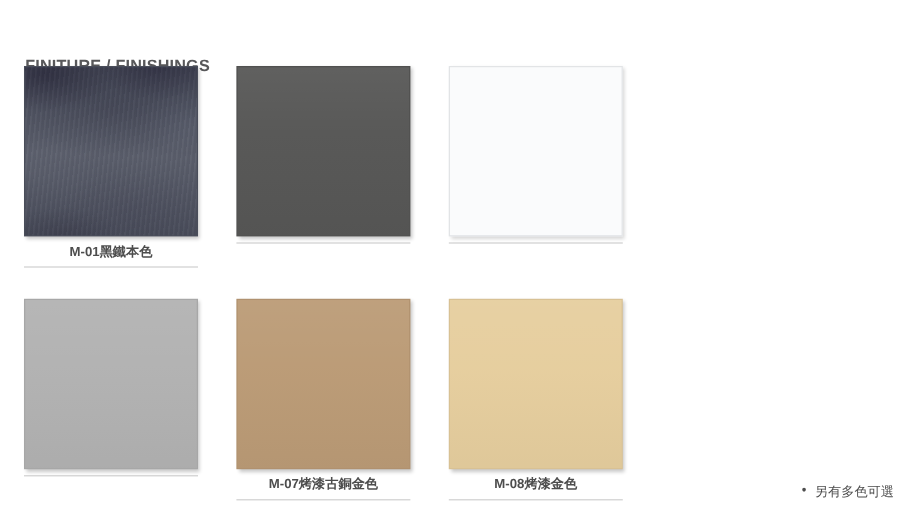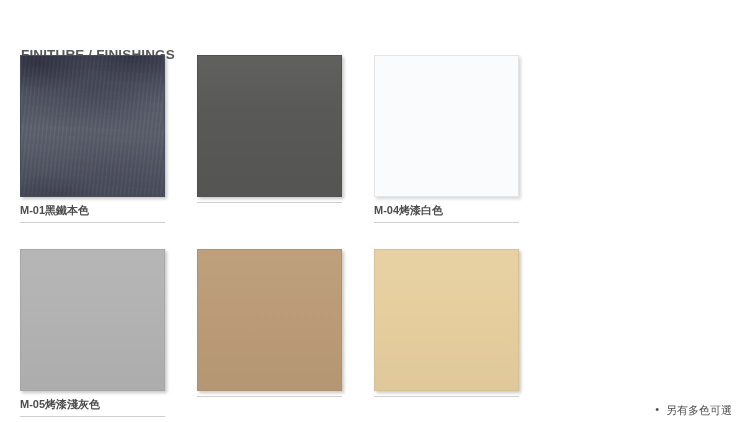--- a/index.html
+++ b/index.html
@@ -34,20 +34,21 @@
   .grid {
     position: absolute;
     left: 20px;
     top: 55px;
     width: 712px;
   }
   .row {
     display: flex;
     gap: 32px;
     margin-bottom: 26px;
+    text-align: center;
   }
   .cell {
     width: 145px;
   }
 
   .swatch {
     width: 145px;
     height: 142px;
     box-sizing: border-box;
     border: 1px solid rgba(0,0,0,0.06);
@@ -104,21 +105,21 @@
   .rule {
     margin-top: 5px;
     height: 1px;
     width: 145px;
     background: #cfcfcf;
   }
 
   
   .footer {
     position: absolute;
-    right: 18px;
+    right: 5px;
     top: 402px;
     font-size: 11px;
     color: #4d4d4d;
     line-height: 14px;
     white-space: nowrap;
   }
   .footer .bullet {
     display: inline-block;
     margin-right: 7px;
     font-size: 11px;
@@ -145,42 +146,42 @@
     </div>
 
     <div class="cell">
       <div class="swatch sheen" id="sw1" style="background-color: rgb(87, 87, 86);"></div>
       <div class="rule"></div>
     </div>
 
 
     <div class="cell">
       <div class="swatch light" id="sw3" style="background-color: rgb(250, 251, 252);"></div>
-      <div class="label">M-04烤漆白色</div>
       <div class="rule"></div>
     </div>
 
   </div>
 
   <div class="row">
 
     <div class="cell">
       <div class="swatch sheen" id="sw4" style="background-color: rgb(178, 178, 178);"></div>
-      <div class="label">M-05烤漆淺灰色</div>
       <div class="rule"></div>
     </div>
 
 
     <div class="cell">
       <div class="swatch sheen" id="sw6" style="background-color: rgb(187, 155, 118);"></div>
+      <div class="label">M-07烤漆古銅金色</div>
       <div class="rule"></div>
     </div>
 
     <div class="cell">
       <div class="swatch sheen" id="sw7" style="background-color: rgb(230, 206, 158);"></div>
+      <div class="label">M-08烤漆金色</div>
       <div class="rule"></div>
     </div>
 
   </div>
 
 </div>
 
 <div class="footer">
   <span class="bullet">•</span><span>另有多色可選</span>
 </div>

